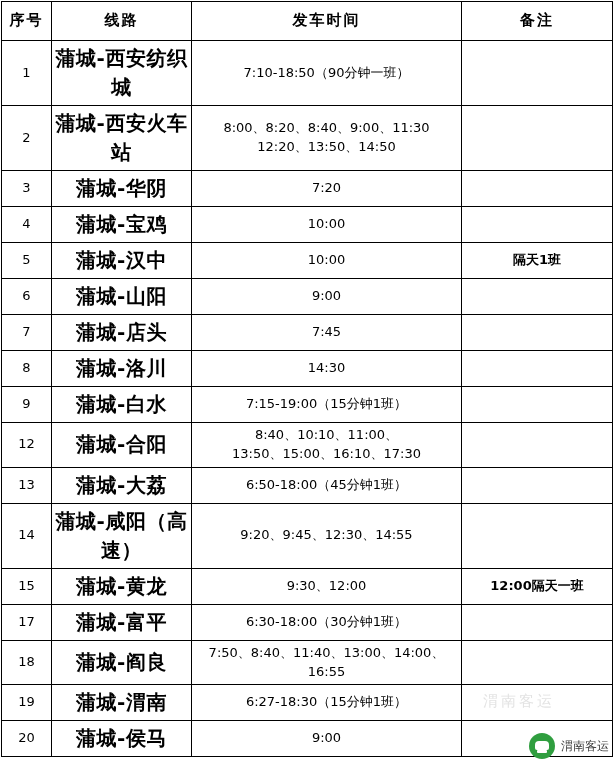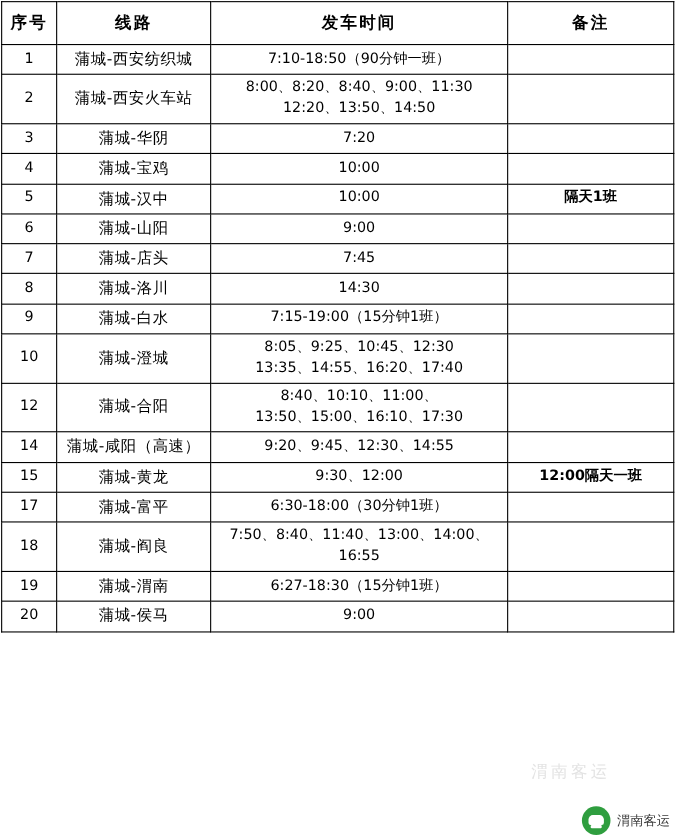--- a/index.html
+++ b/index.html
@@ -37,22 +37,22 @@
   #schedule-table thead th {
     font-size: 15px;
     font-weight: bold;
     height: 32px;
     letter-spacing: 2px;
   }
   .cell-no {
     font-size: 13px;
   }
   .cell-route {
-    font-size: 14px;
-    font-weight: normal;
+    font-size: 20px;
+    font-weight: bold;
     letter-spacing: 0.5px;
   }
   .cell-time {
     font-size: 13px;
     font-weight: normal;
   }
   .cell-note {
     font-size: 13px;
     font-weight: bold;
   }
@@ -200,34 +200,33 @@
       </tr>
       <tr>
         <td class="cell-no">9</td>
         <td class="cell-route">蒲城-白水</td>
         <td class="cell-time">
           <span class="line">7:15-19:00（15分钟1班）</span>
         </td>
         <td class="cell-note"></td>
       </tr>
       <tr>
-        <td class="cell-no">10</td>
-        <td class="cell-route">蒲城-澄城</td>
-        <td class="cell-time">
-          <span class="line">8:05、9:25、10:45、12:30</span>
-          <span class="line">13:35、14:55、16:20、17:40</span>
-        </td>
-        <td class="cell-note"></td>
-      </tr>
-      <tr>
         <td class="cell-no">12</td>
         <td class="cell-route">蒲城-合阳</td>
         <td class="cell-time">
           <span class="line">8:40、10:10、11:00、</span>
           <span class="line">13:50、15:00、16:10、17:30</span>
+        </td>
+        <td class="cell-note"></td>
+      </tr>
+      <tr>
+        <td class="cell-no">13</td>
+        <td class="cell-route">蒲城-大荔</td>
+        <td class="cell-time">
+          <span class="line">6:50-18:00（45分钟1班）</span>
         </td>
         <td class="cell-note"></td>
       </tr>
       <tr>
         <td class="cell-no">14</td>
         <td class="cell-route">蒲城-咸阳（高速）</td>
         <td class="cell-time">
           <span class="line">9:20、9:45、12:30、14:55</span>
         </td>
         <td class="cell-note"></td>

